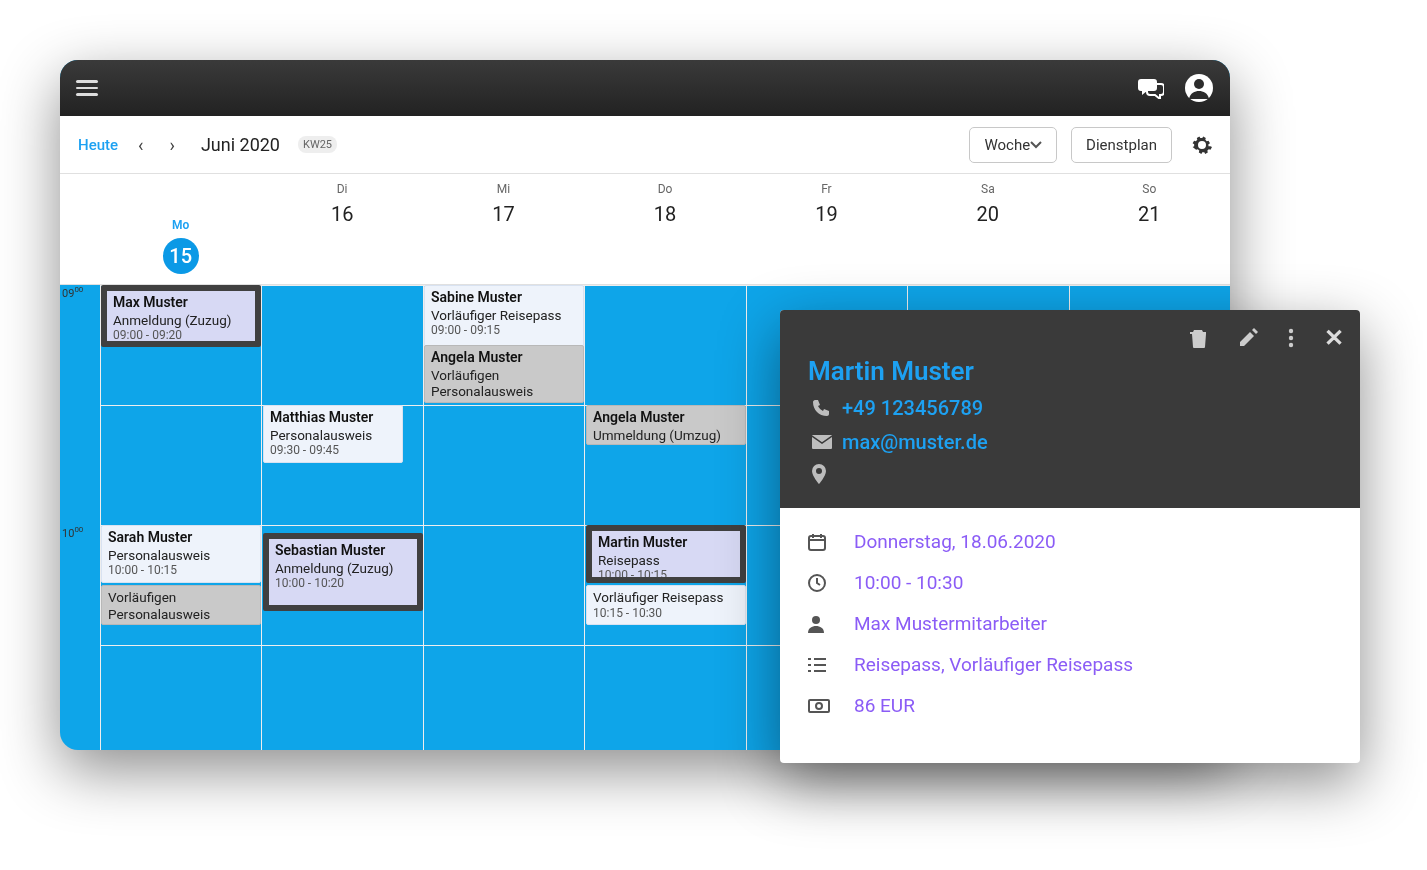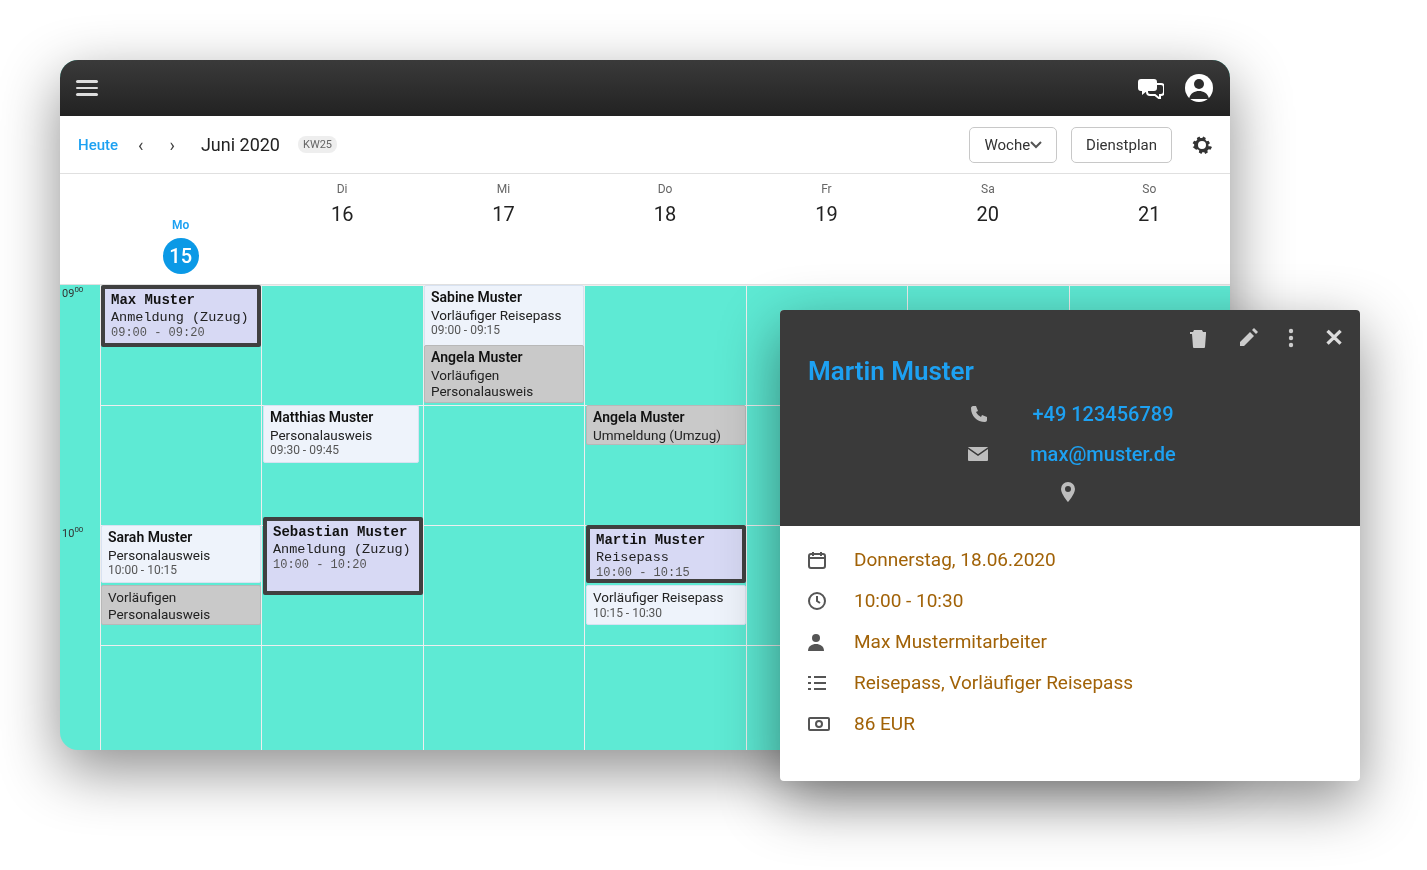--- a/index.html
+++ b/index.html
@@ -12,21 +12,21 @@
   }
   .frame {
     position: absolute;
     left: 60px;
     top: 60px;
     width: 1170px;
     height: 690px;
     border-radius: 18px;
     overflow: hidden;
     box-shadow: 0 20px 60px rgba(0,0,0,0.45);
-    background: #5eead4;
+    background: #0ea5e9;
   }
   
   .topbar {
     height: 56px;
     background: linear-gradient(#3a3a3a,#222);
     display: flex;
     align-items: center;
     justify-content: space-between;
     padding: 0 16px;
     color: #fff;
@@ -102,21 +102,21 @@
     position:absolute;
     border-radius:2px;
     padding:3px 6px 4px 6px;
     font-size:13px;
     line-height:1.25;
     overflow:hidden;
   }
   .event .ename { font-weight:600; color:#111; font-size:14px; }
   .event .etopic { color:#222; font-size:13.5px; }
   .event .etime { color:#555; font-size:12px; }
-  .ev-blue  { background:#d7d9f4; border:4px solid #404040;font-family:Liberation Mono, monospace; }
+  .ev-blue  { background:#d7d9f4; border:6px solid #404040; }
   .ev-light { background:#eef3fb; border:1px solid #d8e2f1; }
   .ev-gray  { background:#c9c9c9; border:1px solid #b8b8b8; }
   
   .fab {
     position:absolute; left:-4px; bottom:-4px;
     width:34px; height:34px; border-radius:50%; background:#111;
     color:#fff; display:flex; align-items:center; justify-content:center;
     font-size:18px;
     box-shadow:0 2px 6px rgba(0,0,0,0.3);
   }
@@ -137,30 +137,30 @@
     padding: 18px 28px 24px 28px;
     position:relative;
   }
   .pop-actions {
     position:absolute; top:14px; right:16px; display:flex; gap:30px; align-items:center;
   }
   .pop-actions span { cursor:pointer; font-size:18px; color:#ddd; display:inline-flex; }
   .pop-contact { margin-top:28px; }
   .pop-name { color:#1da1f2; font-size:26px; font-weight:600; text-align:left; }
   .pop-row {
-    display:flex; align-items:center; gap:40px; margin-top:16px; margin-left:4px;justify-content:center;
+    display:flex; align-items:center; gap:8px; margin-top:10px; margin-left:4px;
   }
   .pop-row .picon { width:22px; color:#bdbdbd; font-size:18px; text-align:center; }
   .pop-row .pval { color:#1da1f2; font-size:20px; font-weight:500; }
   .popover-body {
     padding: 22px 28px 28px 28px;
   }
   .brow {
     display:flex; align-items:center; gap:24px; margin-bottom:18px;
-    font-size:19px; color:#a16207;
+    font-size:19px; color:#8b5cf6;
   }
   .brow .bicon { width:22px; color:#555; font-size:18px; text-align:center; }
   svg { display:block; }
 </style>
 </head>
 <body>
 
 <div class="frame">
 
   <div class="topbar">
@@ -270,39 +270,39 @@
     <div class="event ev-light" style="left:364px; width:160px; top:0; height:68px">
       <div class="ename">Sabine Muster</div>
       <div class="etopic">Vorläufiger Reisepass</div>
       <div class="etime">09:00 - 09:15</div>
     </div>
     <div class="event ev-gray" style="left:364px; width:160px; top:60px; height:58px">
       <div class="ename">Angela Muster</div>
       <div class="etopic">Vorläufigen Personalausweis</div>
       <div class="etime">09:15 - 09:30</div>
     </div>
-    <div class="event ev-light" style="left:203px; width:156px; top:120px; height:58px">
+    <div class="event ev-light" style="left:203px; width:140px; top:120px; height:58px">
       <div class="ename">Matthias Muster</div>
       <div class="etopic">Personalausweis</div>
       <div class="etime">09:30 - 09:45</div>
     </div>
     <div class="event ev-gray" style="left:526px; width:160px; top:120px; height:40px">
       <div class="ename">Angela Muster</div>
       <div class="etopic">Ummeldung (Umzug)</div>
     </div>
     <div class="event ev-light" style="left:41px; width:160px; top:240px; height:58px">
       <div class="ename">Sarah Muster</div>
       <div class="etopic">Personalausweis</div>
       <div class="etime">10:00 - 10:15</div>
     </div>
     <div class="event ev-gray" style="left:41px; width:160px; top:300px; height:40px">
       <div class="etopic">Vorläufigen Personalausweis</div>
       <div class="etime">10:15 - 10:30</div>
     </div>
-    <div class="event ev-blue" style="left:203px; width:160px; top:232px; height:78px">
+    <div class="event ev-blue" style="left:203px; width:160px; top:248px; height:78px">
       <div class="ename">Sebastian Muster</div>
       <div class="etopic">Anmeldung (Zuzug)</div>
       <div class="etime">10:00 - 10:20</div>
     </div>
     <div class="event ev-blue" style="left:526px; width:160px; top:240px; height:58px">
       <div class="ename">Martin Muster</div>
       <div class="etopic">Reisepass</div>
       <div class="etime">10:00 - 10:15</div>
     </div>
     <div class="event ev-light" style="left:526px; width:160px; top:300px; height:40px">

